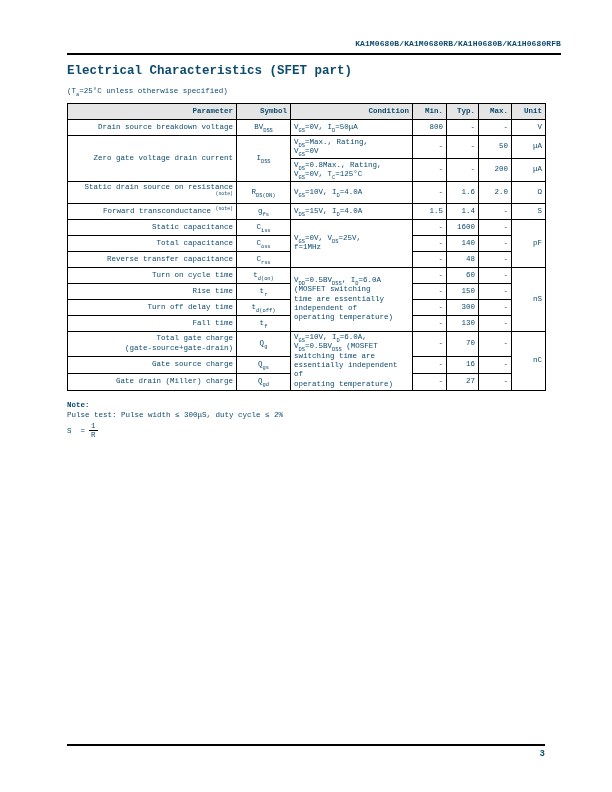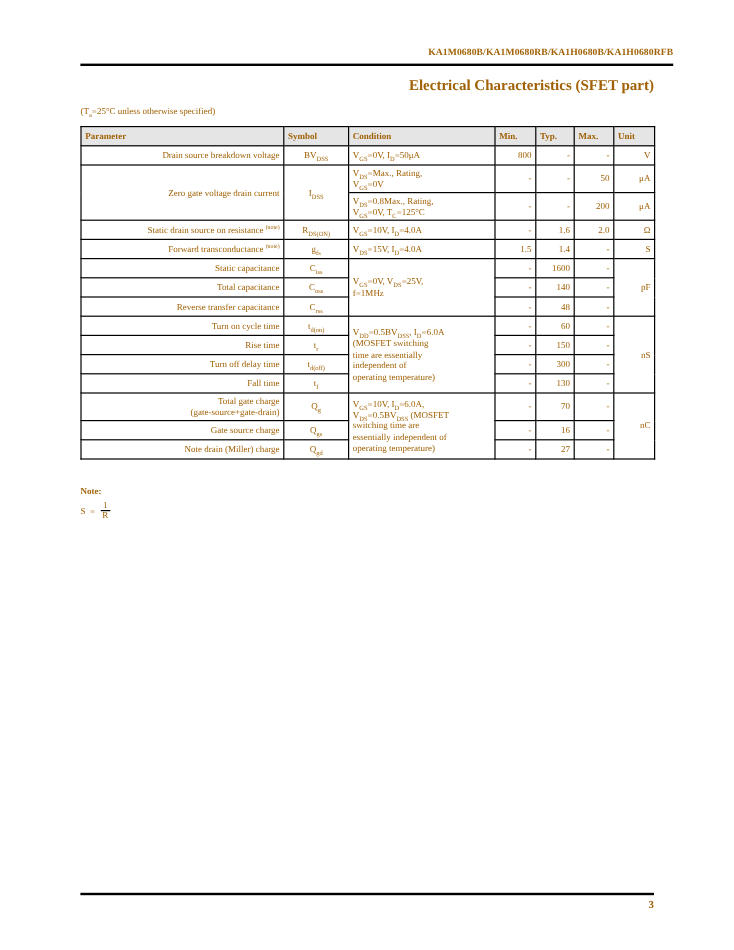--- a/index.html
+++ b/index.html
@@ -1,47 +1,47 @@
 <!DOCTYPE html>
 <html><head>
 <meta charset="utf-8">
 <style>
   * { margin:0; padding:0; box-sizing:border-box; }
   html,body { background:#ffffff; }
   .page {
     position:relative; width:612px; height:792px; margin:0 auto;
-    background:#ffffff; color:#a16207;
-    font-family:Liberation Serif, serif;
+    background:#ffffff; color:#0c4a6e;
+    font-family:Liberation Mono, monospace;
     overflow:hidden;
   }
   .header-text {
     position:absolute; top:39px; left:67px; width:494px;
     text-align:right; font-size:8px; font-weight:bold; letter-spacing:0.1px;
   }
   .top-rule { position:absolute; top:53px; left:67px; width:494px; height:2px; background:#000; }
   .content { position:absolute; left:67px; top:64px; width:478px; }
-  .title { font-size:12.5px; font-weight:bold; margin-bottom:9px;text-align:right; }
+  .title { font-size:12.5px; font-weight:bold; margin-bottom:9px; }
   .subtitle { font-size:7.5px; margin-bottom:8px; }
   table.char-table {
     border-collapse:collapse; table-layout:fixed; width:478px;
     font-size:7.5px; line-height:1.25;
   }
   .char-table th, .char-table td { border:1px solid #000; padding:1px 3px; }
   .char-table th {
-    background:#e5e5e5; font-weight:bold; text-align:left; height:16px;
+    background:#e5e5e5; font-weight:bold; text-align:right; height:16px;
   }
   td.param { text-align:right; white-space:pre-line; }
   td.sym   { text-align:center; }
   td.cond  { text-align:left; white-space:pre-line; vertical-align:middle; }
   td.val   { text-align:right; }
   tr.r16 { height:16px; }
   tr.r23 { height:23px; }
   sub { font-size:0.72em; line-height:0; }
   sup { font-size:0.65em; line-height:0; }
-  .note { margin-top:22px; font-size:7.5px; }
+  .note { margin-top:10px; font-size:7.5px; }
   .note-label { font-weight:bold; }
   .note-line { margin-top:2px; }
   .note-eq { margin-top:3px; display:flex; align-items:center; gap:4px; }
   .frac { display:inline-flex; flex-direction:column; align-items:center; line-height:1.1; }
   .fnum { border-bottom:1px solid #000; padding:0 2px; }
   .fden { padding:0 2px; }
   .footer-rule { position:absolute; top:744px; left:67px; width:478px; height:1.5px; background:#000; }
   .page-number {
     position:absolute; top:749px; left:67px; width:478px;
     text-align:right; font-size:9px; font-weight:bold;
@@ -205,31 +205,32 @@
           <td class="val" rowspan="3">nC</td>
         </tr>
         <tr class="r16">
           <td class="param">Gate source charge</td>
           <td class="sym">Q<sub>gs</sub></td>
           <td class="val">-</td>
           <td class="val">16</td>
           <td class="val">-</td>
         </tr>
         <tr class="r16">
-          <td class="param">Note drain (Miller) charge</td>
+          <td class="param">Gate drain (Miller) charge</td>
           <td class="sym">Q<sub>gd</sub></td>
           <td class="val">-</td>
           <td class="val">27</td>
           <td class="val">-</td>
         </tr>
       </tbody>
     </table>
 
     <div class="note">
       <div class="note-label">Note:</div>
+      <div class="note-line">Pulse test: Pulse width ≤ 300μS, duty cycle ≤ 2%</div>
       <div class="note-eq">
         <span style="white-space:pre">S  =</span>
         <span class="frac">
           <span class="fnum">1</span>
           <span class="fden">R</span>
         </span>
       </div>
     </div>
   </div>
 

